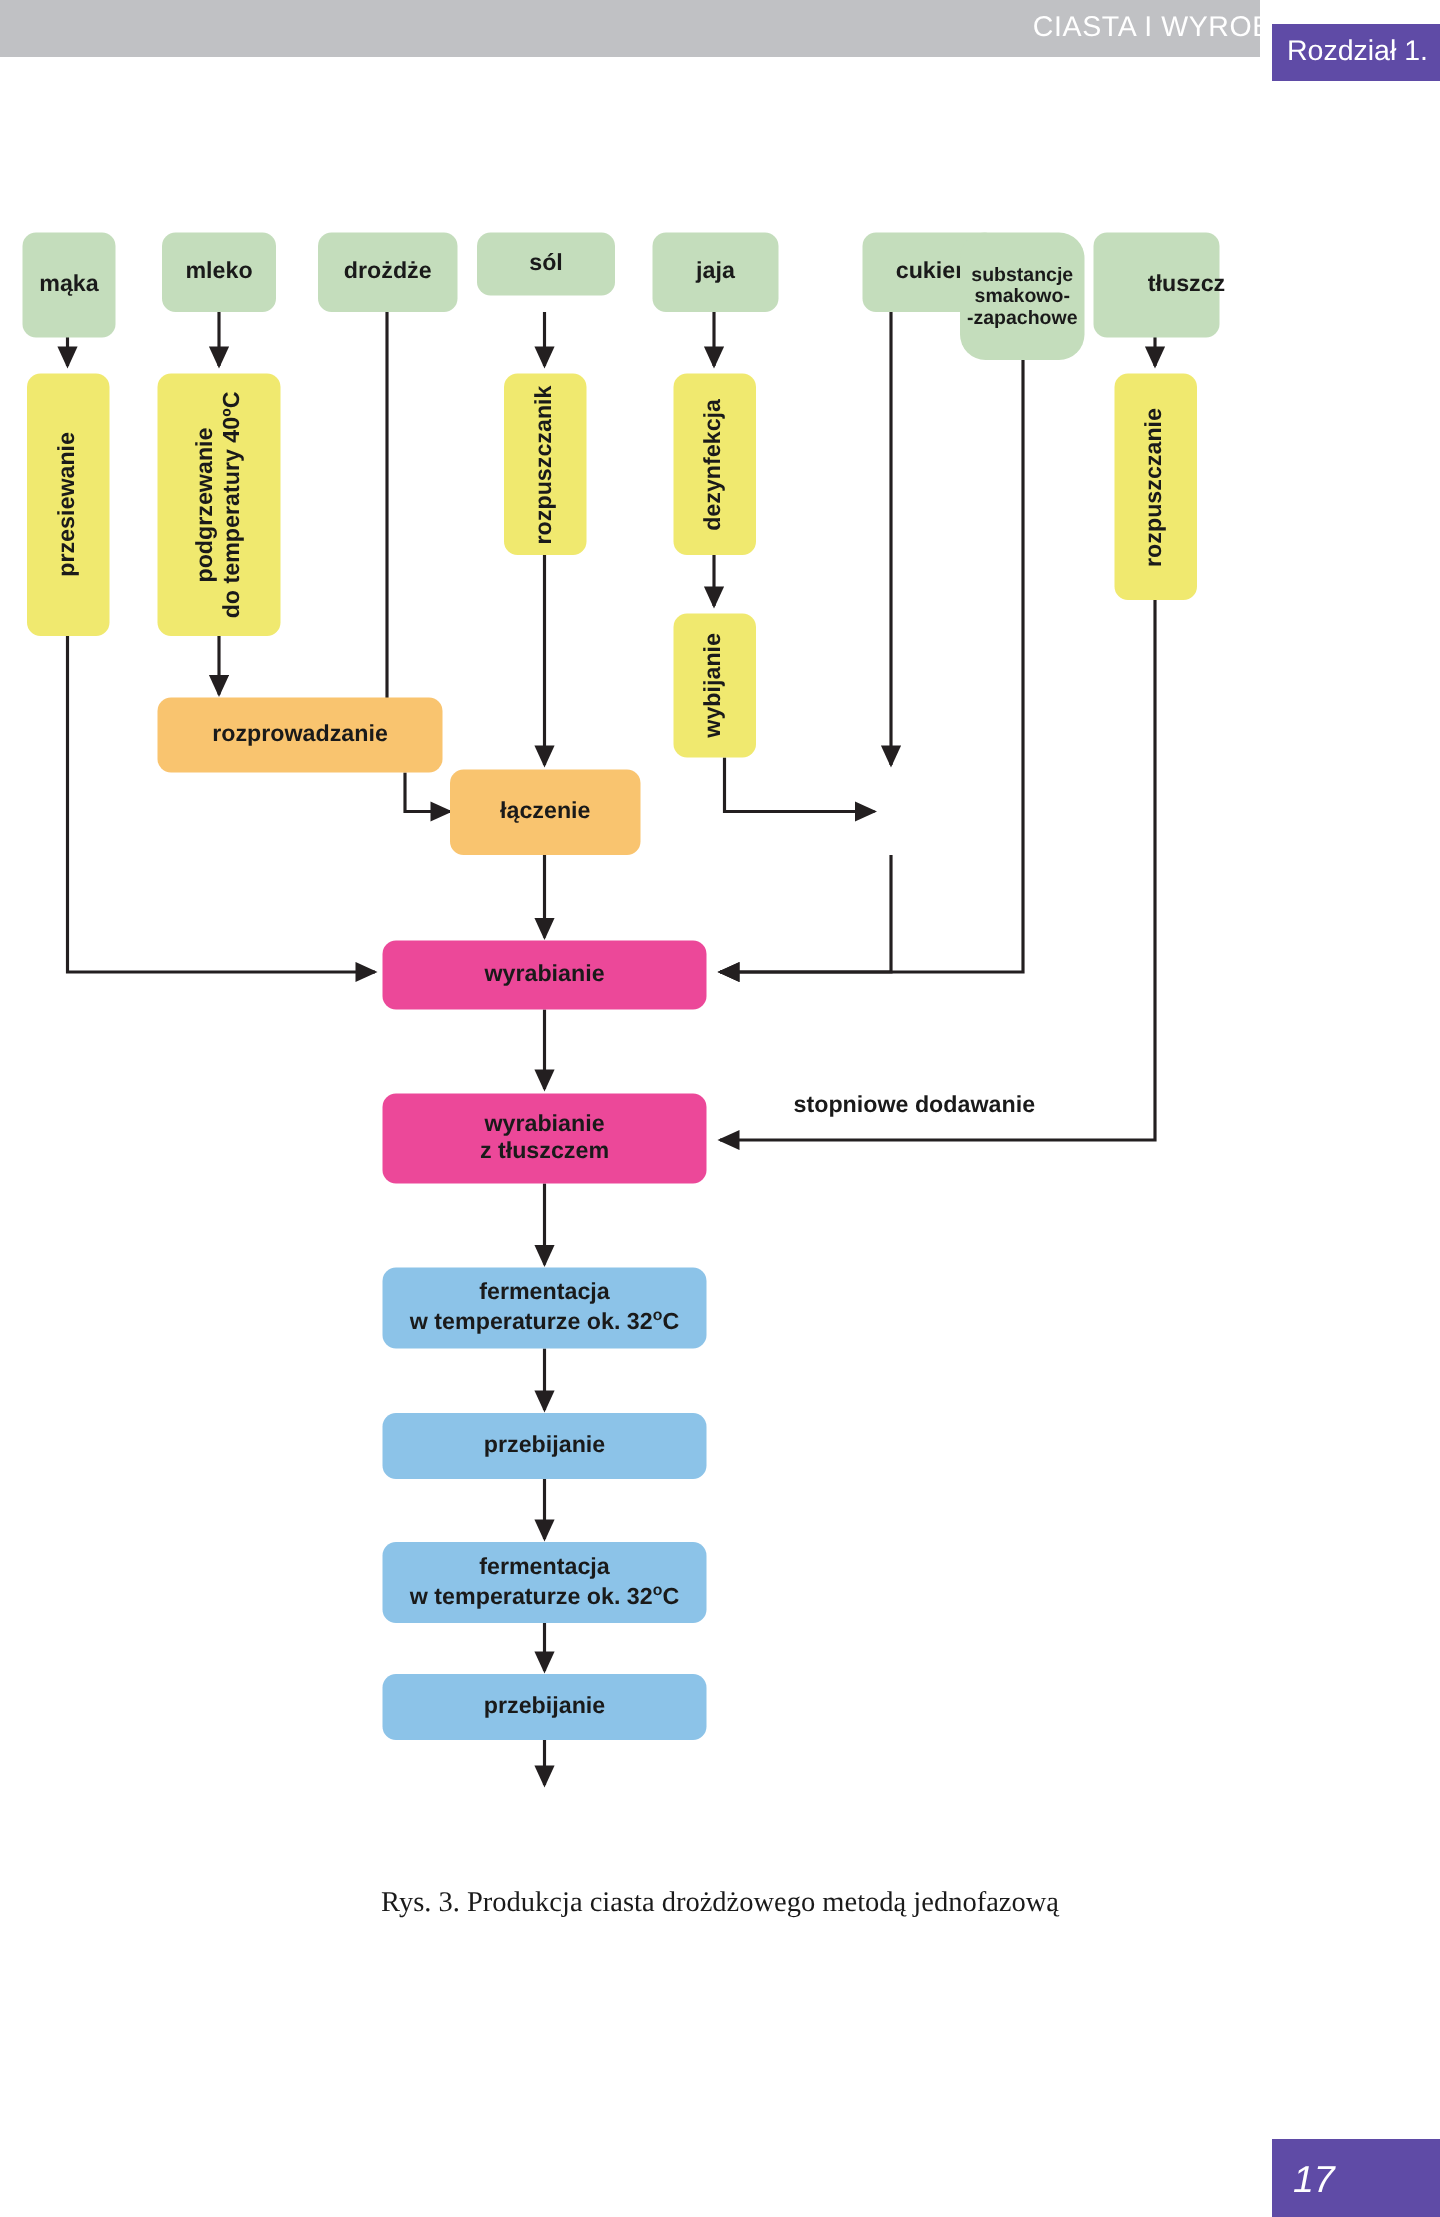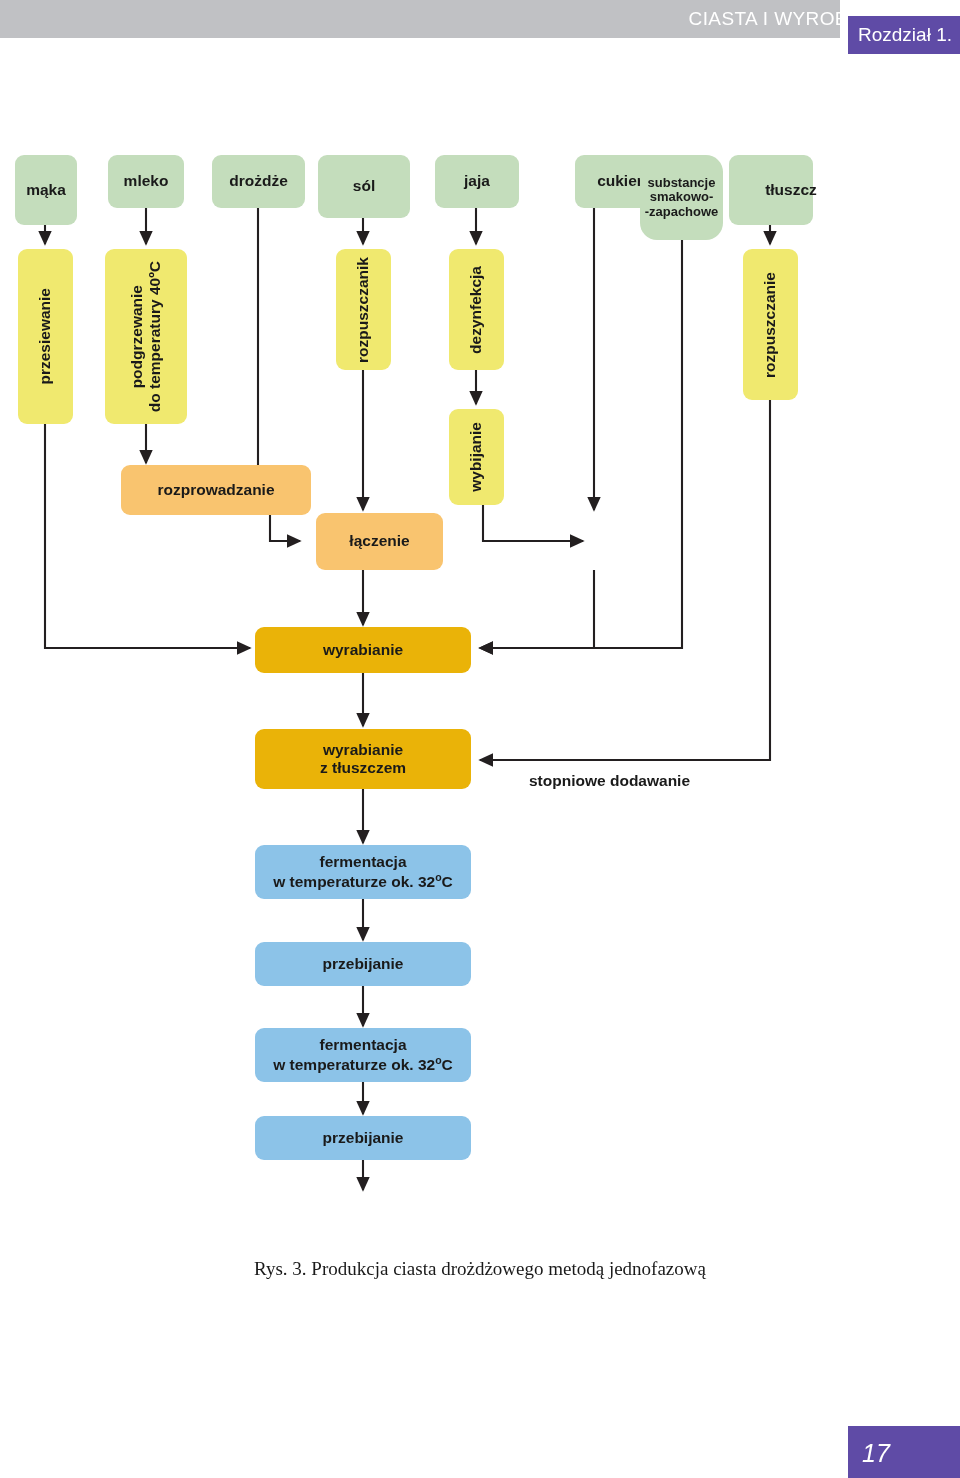--- a/index.html
+++ b/index.html
@@ -23,26 +23,26 @@
   
   #diagram{position:absolute;left:0;top:0;width:960px;height:1478px;}
   #edge-layer{position:absolute;left:0;top:0;width:960px;height:1478px;pointer-events:none;}
   .node{
     position:absolute;border-radius:9px;display:flex;align-items:center;justify-content:center;
     text-align:center;font-weight:bold;color:#1a1a1a;line-height:1.18;box-sizing:border-box;
   }
   .n-ingredient{background:#c4ddbc;font-size:15.5px;}
   .n-ingredient.small{font-size:13px;line-height:1.12;}
   .n-step{background:#f0e96f;font-size:15.5px;}
-  .n-mid{background:#f9c46f;font-size:15.5px;margin-left:16px;}
-  .n-knead{background:#eab308;font-size:15.5px;}
+  .n-mid{background:#f9c46f;font-size:15.5px;}
+  .n-knead{background:#ec4899;font-size:15.5px;}
   .n-ferment{background:#8cc3e8;font-size:15.5px;}
   .vert{writing-mode:vertical-rl;transform:rotate(180deg);}
   .edge-label{
-    position:absolute;font-weight:bold;font-size:15.5px;color:#1a1a1a;white-space:nowrap;margin-top:44px;
+    position:absolute;font-weight:bold;font-size:15.5px;color:#1a1a1a;white-space:nowrap;
   }
   
   #figure-caption{
     position:absolute;left:0;top:1258px;width:960px;text-align:center;
     font-family:"Liberation Serif", serif;font-size:19px;color:#1a1a1a;
   }
   
   #page-number-box{
     position:absolute;left:848px;top:1426px;width:112px;height:52px;background:#5f4ba6;font-style:italic;
   }
@@ -112,21 +112,21 @@
 
   <div class="node n-ingredient" style="left:15px;top:155px;width:62px;height:70px;">
     <span>mąka</span>
   </div>
   <div class="node n-ingredient" style="left:108px;top:155px;width:76px;height:53px;">
     <span>mleko</span>
   </div>
   <div class="node n-ingredient" style="left:212px;top:155px;width:93px;height:53px;">
     <span>drożdże</span>
   </div>
-  <div class="node n-ingredient" style="left:318px;top:155px;width:92px;height:63px;">
+  <div class="node n-ingredient" style="left:318px;top:155px;width:92px;height:42px;">
     <span>sól</span>
   </div>
   <div class="node n-ingredient" style="left:435px;top:155px;width:84px;height:53px;">
     <span>jaja</span>
   </div>
   <div class="node n-ingredient" style="left:547px;top:155px;width:90px;height:53px;margin-left:28px;">
     <span>cukier</span>
   </div>
   <div class="node n-ingredient small" style="left:640px;top:155px;width:83px;height:85px;flex-direction:column;border-radius:17px;">
     <span>substancje</span>

